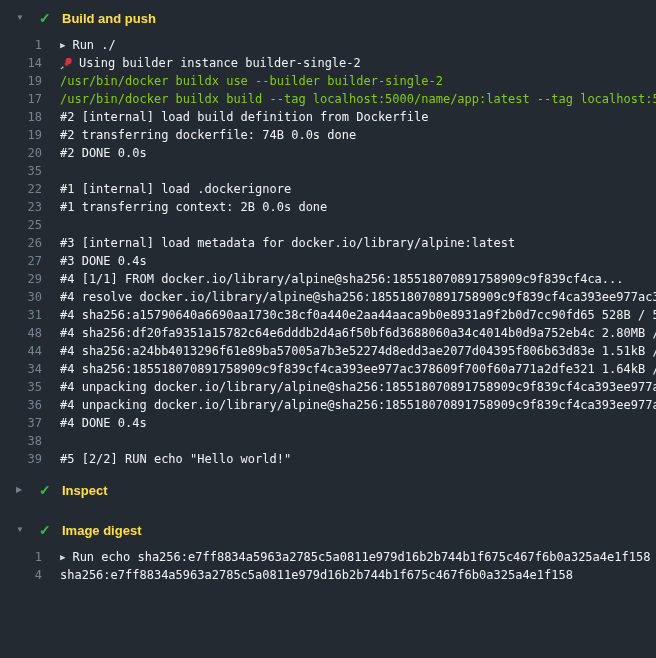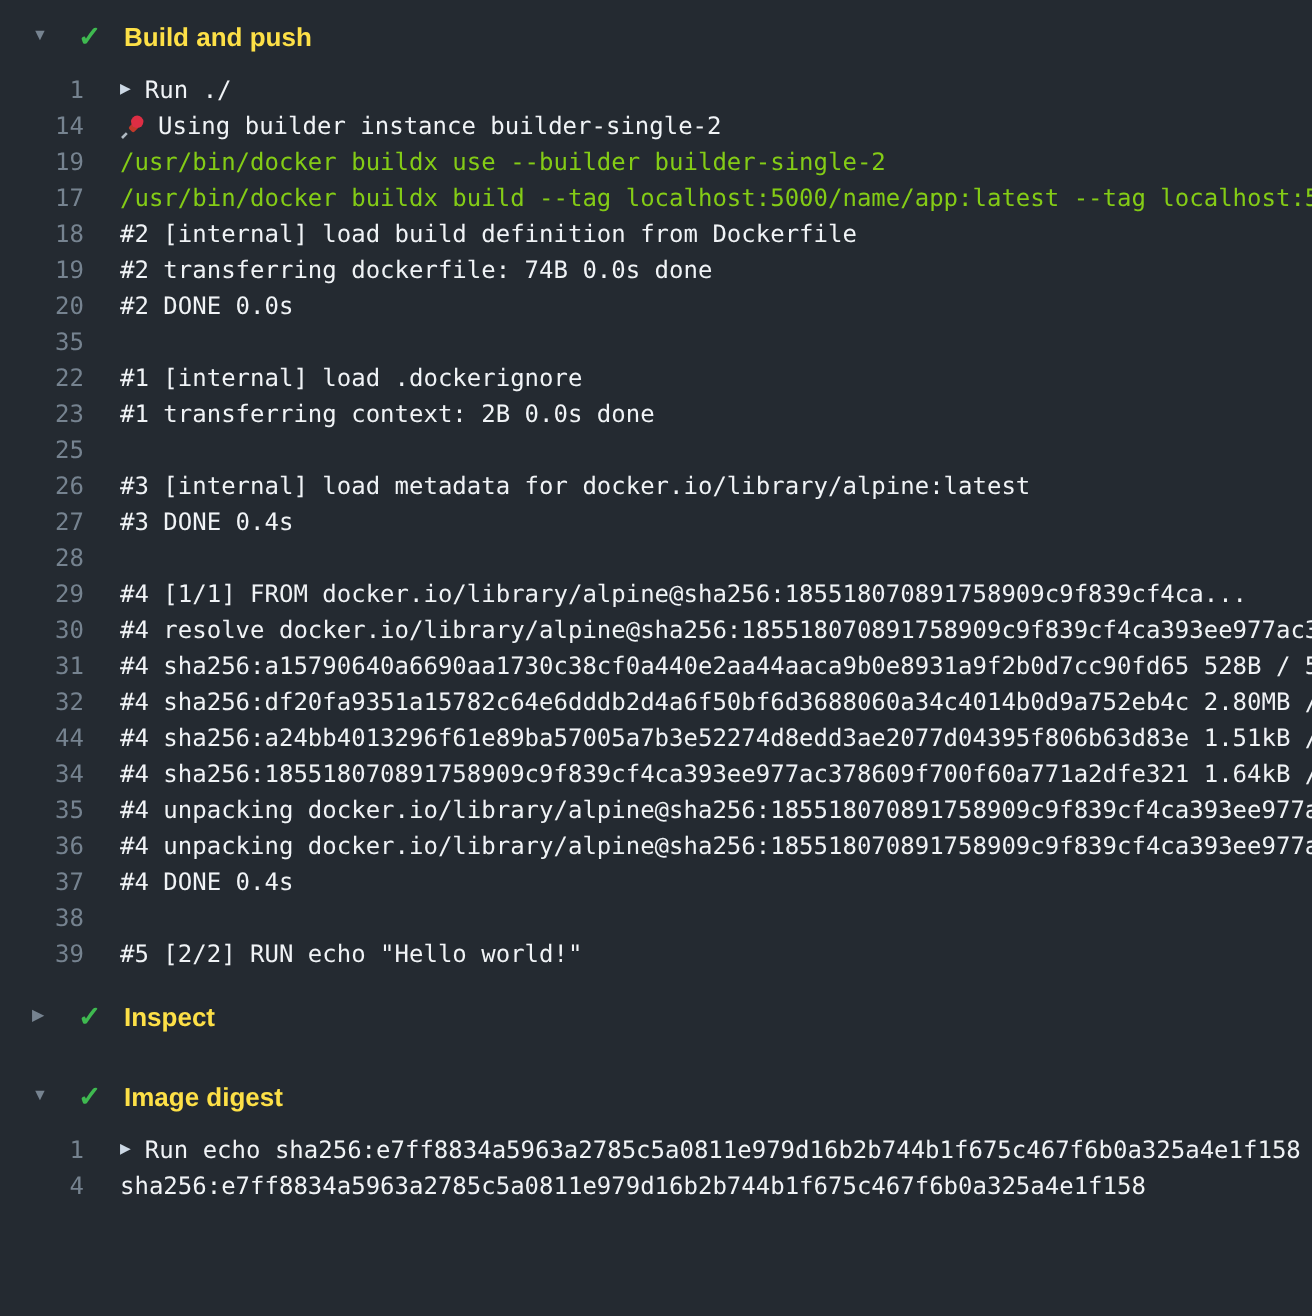--- a/index.html
+++ b/index.html
@@ -78,25 +78,24 @@
         <div class="log-line"><span class="num">17</span><span class="content command"><span class="txt">/usr/bin/docker buildx build --tag localhost:5000/name/app:latest --tag localhost:50</span></span></div>
         <div class="log-line"><span class="num">18</span><span class="content"><span class="txt">#2 [internal] load build definition from Dockerfile</span></span></div>
         <div class="log-line"><span class="num">19</span><span class="content"><span class="txt">#2 transferring dockerfile: 74B 0.0s done</span></span></div>
         <div class="log-line"><span class="num">20</span><span class="content"><span class="txt">#2 DONE 0.0s</span></span></div>
         <div class="log-line"><span class="num">35</span><span class="content"><span class="txt"></span></span></div>
         <div class="log-line"><span class="num">22</span><span class="content"><span class="txt">#1 [internal] load .dockerignore</span></span></div>
         <div class="log-line"><span class="num">23</span><span class="content"><span class="txt">#1 transferring context: 2B 0.0s done</span></span></div>
         <div class="log-line"><span class="num">25</span><span class="content"><span class="txt"></span></span></div>
         <div class="log-line"><span class="num">26</span><span class="content"><span class="txt">#3 [internal] load metadata for docker.io/library/alpine:latest</span></span></div>
         <div class="log-line"><span class="num">27</span><span class="content"><span class="txt">#3 DONE 0.4s</span></span></div>
-        <div class="log-line"><span class="num">28</span><span class="content"><span class="txt"></span></span></div>
         <div class="log-line"><span class="num">29</span><span class="content"><span class="txt">#4 [1/1] FROM docker.io/library/alpine@sha256:185518070891758909c9f839cf4ca...</span></span></div>
         <div class="log-line"><span class="num">30</span><span class="content"><span class="txt">#4 resolve docker.io/library/alpine@sha256:185518070891758909c9f839cf4ca393ee977ac378</span></span></div>
         <div class="log-line"><span class="num">31</span><span class="content"><span class="txt">#4 sha256:a15790640a6690aa1730c38cf0a440e2aa44aaca9b0e8931a9f2b0d7cc90fd65 528B / 52</span></span></div>
-        <div class="log-line"><span class="num">32</span><span class="content"><span class="txt">#4 sha256:df20fa9351a15782c64e6dddb2d4a6f50bf6d3688060a34c4014b0d9a752eb4c 2.80MB / </span></span></div>
+        <div class="log-line"><span class="num">48</span><span class="content"><span class="txt">#4 sha256:df20fa9351a15782c64e6dddb2d4a6f50bf6d3688060a34c4014b0d9a752eb4c 2.80MB / </span></span></div>
         <div class="log-line"><span class="num">44</span><span class="content"><span class="txt">#4 sha256:a24bb4013296f61e89ba57005a7b3e52274d8edd3ae2077d04395f806b63d83e 1.51kB / </span></span></div>
         <div class="log-line"><span class="num">34</span><span class="content"><span class="txt">#4 sha256:185518070891758909c9f839cf4ca393ee977ac378609f700f60a771a2dfe321 1.64kB / </span></span></div>
         <div class="log-line"><span class="num">35</span><span class="content"><span class="txt">#4 unpacking docker.io/library/alpine@sha256:185518070891758909c9f839cf4ca393ee977a</span></span></div>
         <div class="log-line"><span class="num">36</span><span class="content"><span class="txt">#4 unpacking docker.io/library/alpine@sha256:185518070891758909c9f839cf4ca393ee977a</span></span></div>
         <div class="log-line"><span class="num">37</span><span class="content"><span class="txt">#4 DONE 0.4s</span></span></div>
         <div class="log-line"><span class="num">38</span><span class="content"><span class="txt"></span></span></div>
         <div class="log-line"><span class="num">39</span><span class="content"><span class="txt">#5 [2/2] RUN echo "Hello world!"</span></span></div>
       </div>
     </div>
     <div class="section collapsed-gap">

